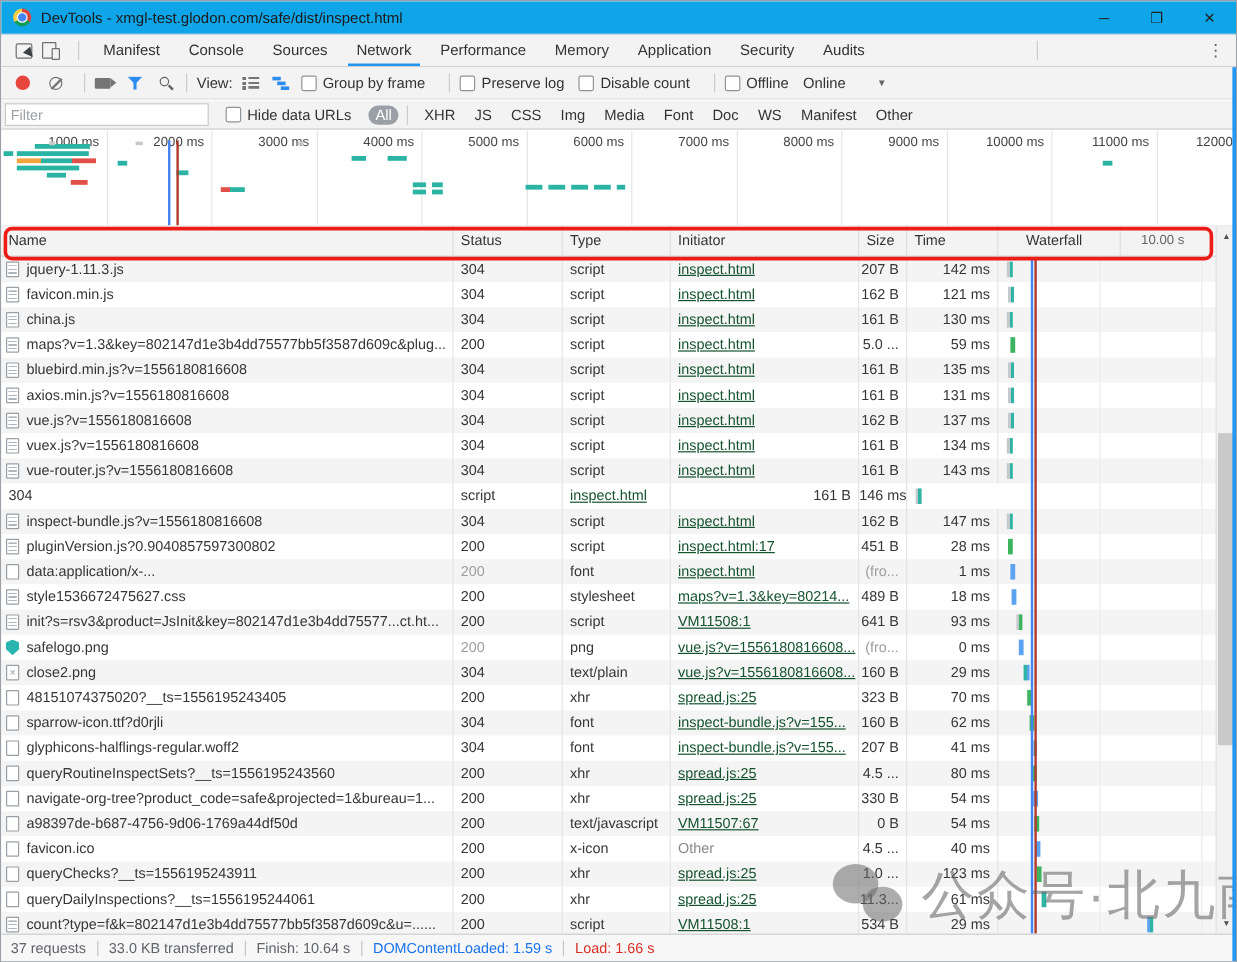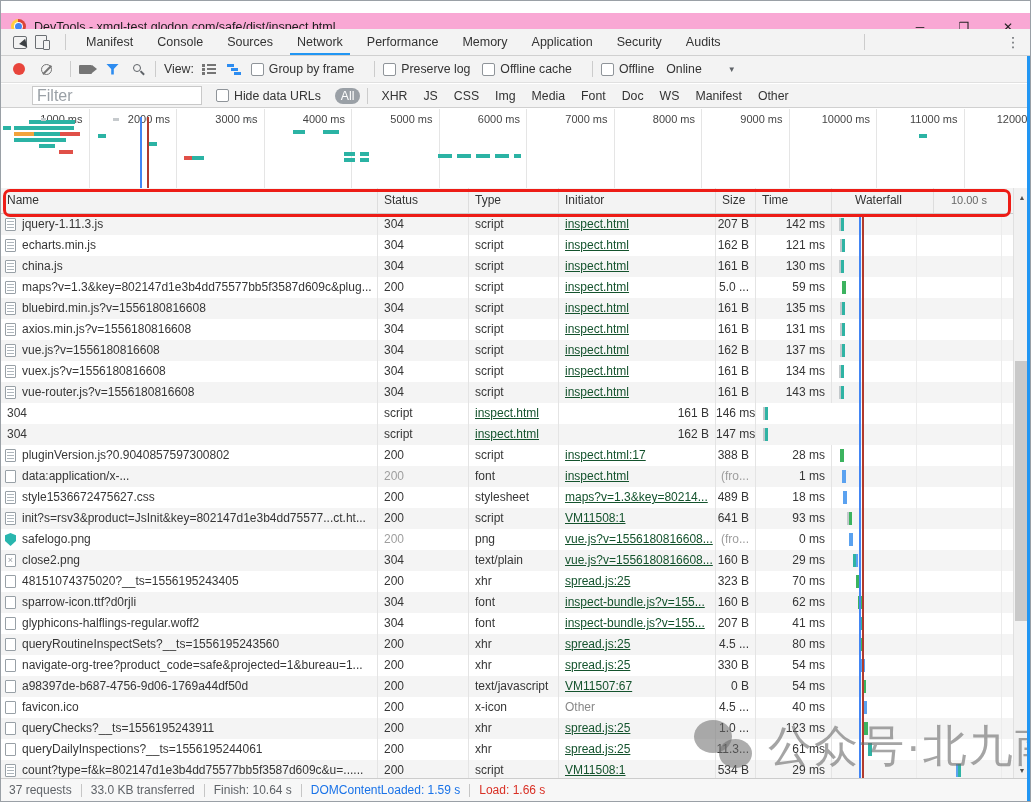--- a/index.html
+++ b/index.html
@@ -1,19 +1,19 @@
 <!DOCTYPE html>
 <html><head>
 <meta charset="utf-8">
 <style>
   html,body{margin:0;padding:0;background:#fff;}
   .win{position:relative;width:1031px;height:802px;box-sizing:border-box;border:1px solid #9aa0a6;
        overflow:hidden;background:#fff;font-family:"Liberation Sans",sans-serif;color:#333;}
   
-  .titlebar{position:absolute;left:0;top:12px;right:0;height:28px;background:#f9a8d4;border-bottom:1px solid #cfd3d7;
+  .titlebar{position:absolute;left:0;top:0;right:0;height:28px;background:#0ea5e9;border-bottom:1px solid #cfd3d7;
             display:flex;align-items:center;padding-left:10px;box-sizing:border-box;font-size:12.5px;color:#1b1b1b;}
   .chrome{width:15px;height:15px;border-radius:50%;position:relative;margin-right:8px;flex:none;
           background:conic-gradient(#db4437 0 120deg,#0f9d58 120deg 240deg,#ffcd40 240deg 360deg);}
   .chrome::after{content:"";position:absolute;left:4px;top:4px;width:7px;height:7px;border-radius:50%;
                  background:#4285f4;box-shadow:0 0 0 1px #fff;}
   .title-text{flex:1;white-space:nowrap;overflow:hidden;}
   .wctl{width:44px;height:28px;line-height:28px;text-align:center;font-size:12px;color:#222;}
   
   .tabbar{position:absolute;left:0;top:28px;right:0;height:27px;background:#f3f3f3;border-bottom:1px solid #d0d0d0;
           display:flex;align-items:center;box-sizing:border-box;font-size:12.5px;}
@@ -51,22 +51,22 @@
   .ic-stairs{width:14px;height:11px;position:relative;margin-right:10px;}
   .ic-stairs::before{content:"";position:absolute;left:0;top:0;width:7px;height:3px;background:#2d8cf0;}
   .ic-stairs::after{content:"";position:absolute;left:4px;top:4px;width:7px;height:3px;background:#2d8cf0;box-shadow:3px 4px 0 #2d8cf0;}
   .cbgroup{display:flex;align-items:center;margin-right:12px;white-space:nowrap;}
   .cb{width:11px;height:11px;border:1px solid #8f9499;background:#fff;border-radius:2px;display:inline-block;margin-right:5px;flex:none;}
   .dd-arrow{font-size:8px;color:#5f6368;margin-left:26px;}
   .online-lbl{}
   
   .filterbar{position:absolute;left:0;top:83px;right:0;height:24px;background:#f3f3f3;border-bottom:1px solid #d0d0d0;
              display:flex;align-items:center;box-sizing:border-box;font-size:12.3px;padding-left:3px;}
-  .filter-input{width:160px;height:17px;border:1px solid #c9c9c9;font-size:16px;padding:0 4px;margin-right:14px;
-                font-family:"Liberation Sans",sans-serif;color:#333;margin-left:28px;}
+  .filter-input{width:160px;height:17px;border:1px solid #c9c9c9;font-size:12px;padding:0 4px;margin-right:14px;
+                font-family:"Liberation Sans",sans-serif;color:#333;}
   .filter-input::placeholder{color:#9aa0a6;}
   .pillstrip{display:flex;align-items:center;}
   .pill{padding:1px 6px;margin:0 2px;border-radius:9px;color:#333;white-space:nowrap;}
   .pill.active{background:#9aa0a6;color:#fff;}
   
   .overview{position:absolute;left:0;top:108px;right:0;height:79px;background:#fff;border-bottom:1px solid #ccc;overflow:hidden;}
   .ovgrid{position:absolute;top:0;bottom:0;width:1px;background:#e5e5e5;}
   .ovtick{position:absolute;top:4px;font-size:11px;color:#454545;white-space:nowrap;}
   .ovbar{position:absolute;height:4px;}
   .ov-t{background:#2bb3a4;}.ov-r{background:#e05048;}.ov-g{background:#c6cacd;height:3px;}
@@ -181,21 +181,21 @@
       <span class="cb"></span>
       <span>Group by frame</span>
     </span>
     <span class="vsep"></span>
     <span class="cbgroup">
       <span class="cb"></span>
       <span>Preserve log</span>
     </span>
     <span class="cbgroup">
       <span class="cb"></span>
-      <span>Offline cache</span>
+      <span>Disable count</span>
     </span>
     <span class="vsep"></span>
     <span class="cbgroup">
       <span class="cb"></span>
       <span>Offline</span>
     </span>
     <span class="online-lbl">Online</span>
     <span class="dd-arrow">▼</span>
   </div>
 
@@ -302,21 +302,21 @@
         </div>
         <div class="cell rt">207 B</div>
         <div class="cell rt">142 ms</div>
         <div class="cell wfc">
           <div class="wfbar wf-gt" style="left: 7px;"></div>
         </div>
       </div>
       <div class="row grid">
         <div class="cell name">
           <div class="fic fic-doc"></div>
-          <div class="ntext">echarts.min.js</div>
+          <div class="ntext">favicon.min.js</div>
         </div>
         <div class="cell">304</div>
         <div class="cell">script</div>
         <div class="cell">
           <div class="link">inspect.html</div>
         </div>
         <div class="cell rt">162 B</div>
         <div class="cell rt">121 ms</div>
         <div class="cell wfc">
           <div class="wfbar wf-gt" style="left: 8px;"></div>
@@ -440,20 +440,24 @@
         <div class="cell">
           <div class="link">inspect.html</div>
         </div>
         <div class="cell rt">161 B</div>
         <div class="cell rt">146 ms</div>
         <div class="cell wfc">
           <div class="wfbar wf-gt" style="left: 7px;"></div>
         </div>
       </div>
       <div class="row grid odd">
+        <div class="cell name">
+          <div class="fic fic-doc"></div>
+          <div class="ntext">inspect-bundle.js?v=1556180816608</div>
+        </div>
         <div class="cell">304</div>
         <div class="cell">script</div>
         <div class="cell">
           <div class="link">inspect.html</div>
         </div>
         <div class="cell rt">162 B</div>
         <div class="cell rt">147 ms</div>
         <div class="cell wfc">
           <div class="wfbar wf-gt" style="left: 7px;"></div>
         </div>
@@ -461,21 +465,21 @@
       <div class="row grid">
         <div class="cell name">
           <div class="fic fic-doc"></div>
           <div class="ntext">pluginVersion.js?0.9040857597300802</div>
         </div>
         <div class="cell">200</div>
         <div class="cell">script</div>
         <div class="cell">
           <div class="link">inspect.html:17</div>
         </div>
-        <div class="cell rt">388 B</div>
+        <div class="cell rt">451 B</div>
         <div class="cell rt">28 ms</div>
         <div class="cell wfc">
           <div class="wfbar wf-gr" style="left: 8px;"></div>
         </div>
       </div>
       <div class="row grid odd">
         <div class="cell name">
           <div class="fic fic-box"></div>
           <div class="ntext">data:application/x-...</div>
         </div>

